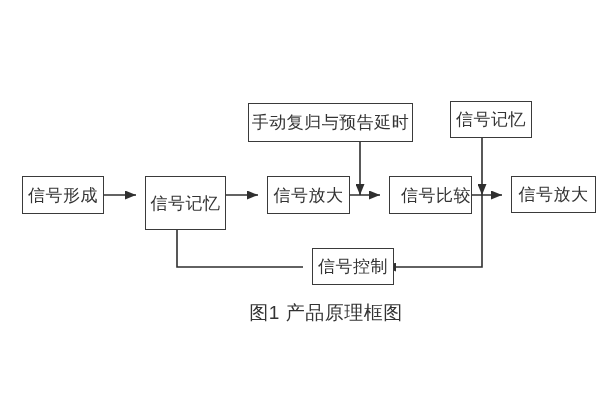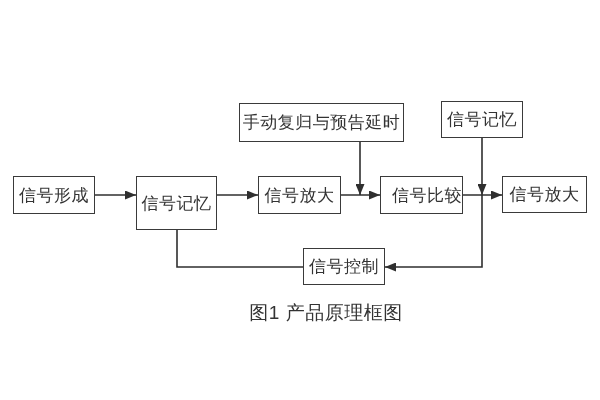--- a/index.html
+++ b/index.html
@@ -28,20 +28,21 @@
     border: 1.5px solid #3a3a3a;
     background: #ffffff;
     color: #333333;
     display: flex;
     align-items: center;
     justify-content: center;
     font-size: 17px;
     line-height: 1;
     white-space: nowrap;
     letter-spacing: 0.5px;
+    margin-left: 9px;
   }
   
   .n-signal-formation     { left: 13px;  top: 176px; width: 82px;  height: 38px; text-align: right; }
   .n-signal-memory        { left: 136px; top: 176px; width: 81px;  height: 54px; }
   .n-signal-amplification { left: 258px; top: 176px; width: 83px;  height: 38px; }
   .n-signal-comparison    { left: 380px; top: 176px; width: 83px;  height: 38px; justify-content: flex-end; }
   .n-outlet-circuit       { left: 502px; top: 176px; width: 85px;  height: 37px; }
   
   .n-manual-reset-delay   { left: 239px; top: 103px; width: 165px; height: 39px; }
   .n-alarm-timing         { left: 441px; top: 101px; width: 82px;  height: 37px; }

